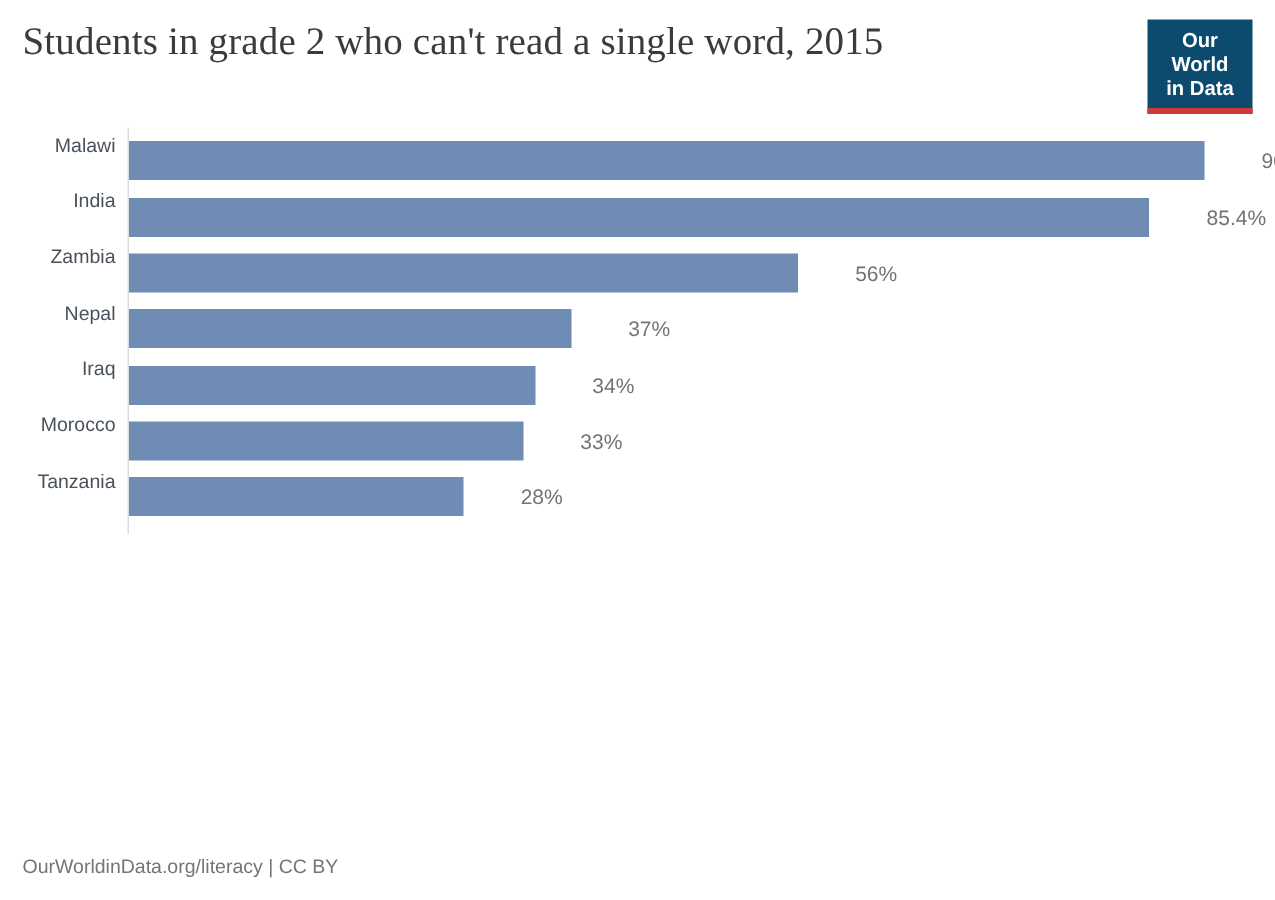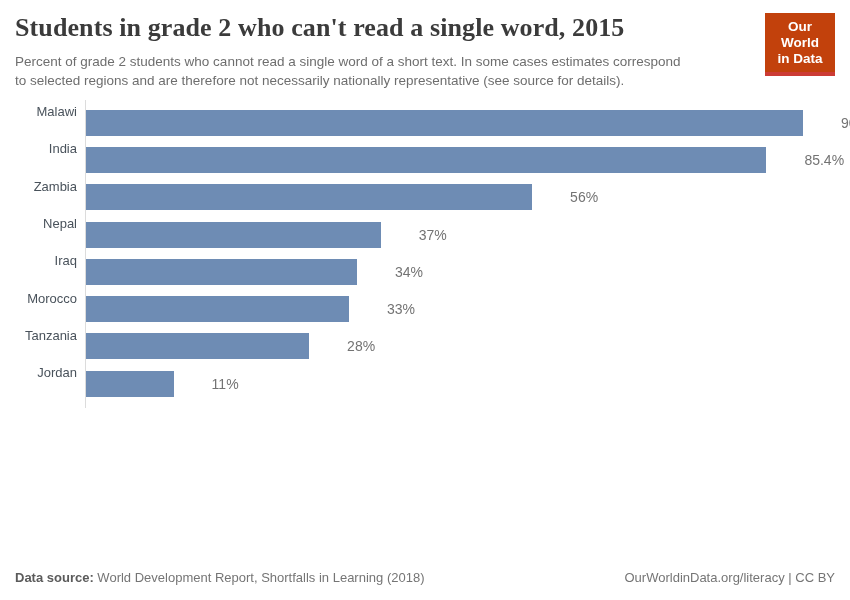--- a/index.html
+++ b/index.html
@@ -14,36 +14,37 @@
   }
   .header {
     padding: 13px 15px 0 15px;
     display: flex;
     justify-content: space-between;
     align-items: flex-start;
   }
   .title {
     font-family: "Liberation Serif", "DejaVu Serif", serif;
     font-size: 26px;
-    font-weight: 700;
+    font-weight: 400;
     color: #3b3b3b;
     line-height: 1.15;
     letter-spacing: 0.1px;
+    text-align: right;
   }
   .subtitle {
     margin-top: 9px;
     font-size: 13.5px;
     color: #6e6e6e;
     line-height: 1.45;
   }
   .logo {
     flex: none;
     width: 70px;
     margin-right: 0;
-    background: #c2410c;
+    background: #0c4a6e;
     border-bottom: 4px solid #cc3b35;
     color: #ffffff;
     font-size: 13.5px;
     font-weight: 700;
     text-align: center;
     line-height: 1.18;
     padding: 6px 3px 5px 3px;
   }
   .chart {
     position: relative;
@@ -101,24 +102,20 @@
     color: #757575;
   }
   .footer .ds-label { font-weight: 700; color: #5b5b5b; }
 </style>
 </head>
 <body>
 
 <div class="header">
   <div>
     <div class="title">Students in grade 2 who can't read a single word, 2015</div>
-    <div class="subtitle">
-      <div>Percent of grade 2 students who cannot read a single word of a short text. In some cases estimates correspond</div>
-      <div>to selected regions and are therefore not necessarily nationally representative (see source for details).</div>
-    </div>
   </div>
   <div class="logo">
     <div>Our World</div>
     <div>in Data</div>
   </div>
 </div>
 
 <div class="chart">
   <div class="axis-line"></div>
   <div id="chart-rows">
@@ -175,30 +172,20 @@
 
 
   <div class="row">
     <div class="cat">Tanzania</div>
     <div class="track">
       <div class="bar" style="width: 223.1px; background: rgb(110, 140, 180);"></div>
       <span class="val">28%</span>
     </div>
   </div>
 
-  <div class="row">
-    <div class="cat">Jordan</div>
-    <div class="track">
-      <div class="bar" style="width: 87.6px; background: rgb(110, 140, 180);"></div>
-      <span class="val">11%</span>
-    </div>
-  </div>
 </div>
 </div>
 
 <div class="footer">
-  <div>
-    <span class="ds-label">Data source:</span><span> World Development Report, Shortfalls in Learning (2018)</span>
-  </div>
   <div>
     <span>OurWorldinData.org/literacy</span><span> | </span><span>CC BY</span>
   </div>
 </div>
 
 </body></html>

